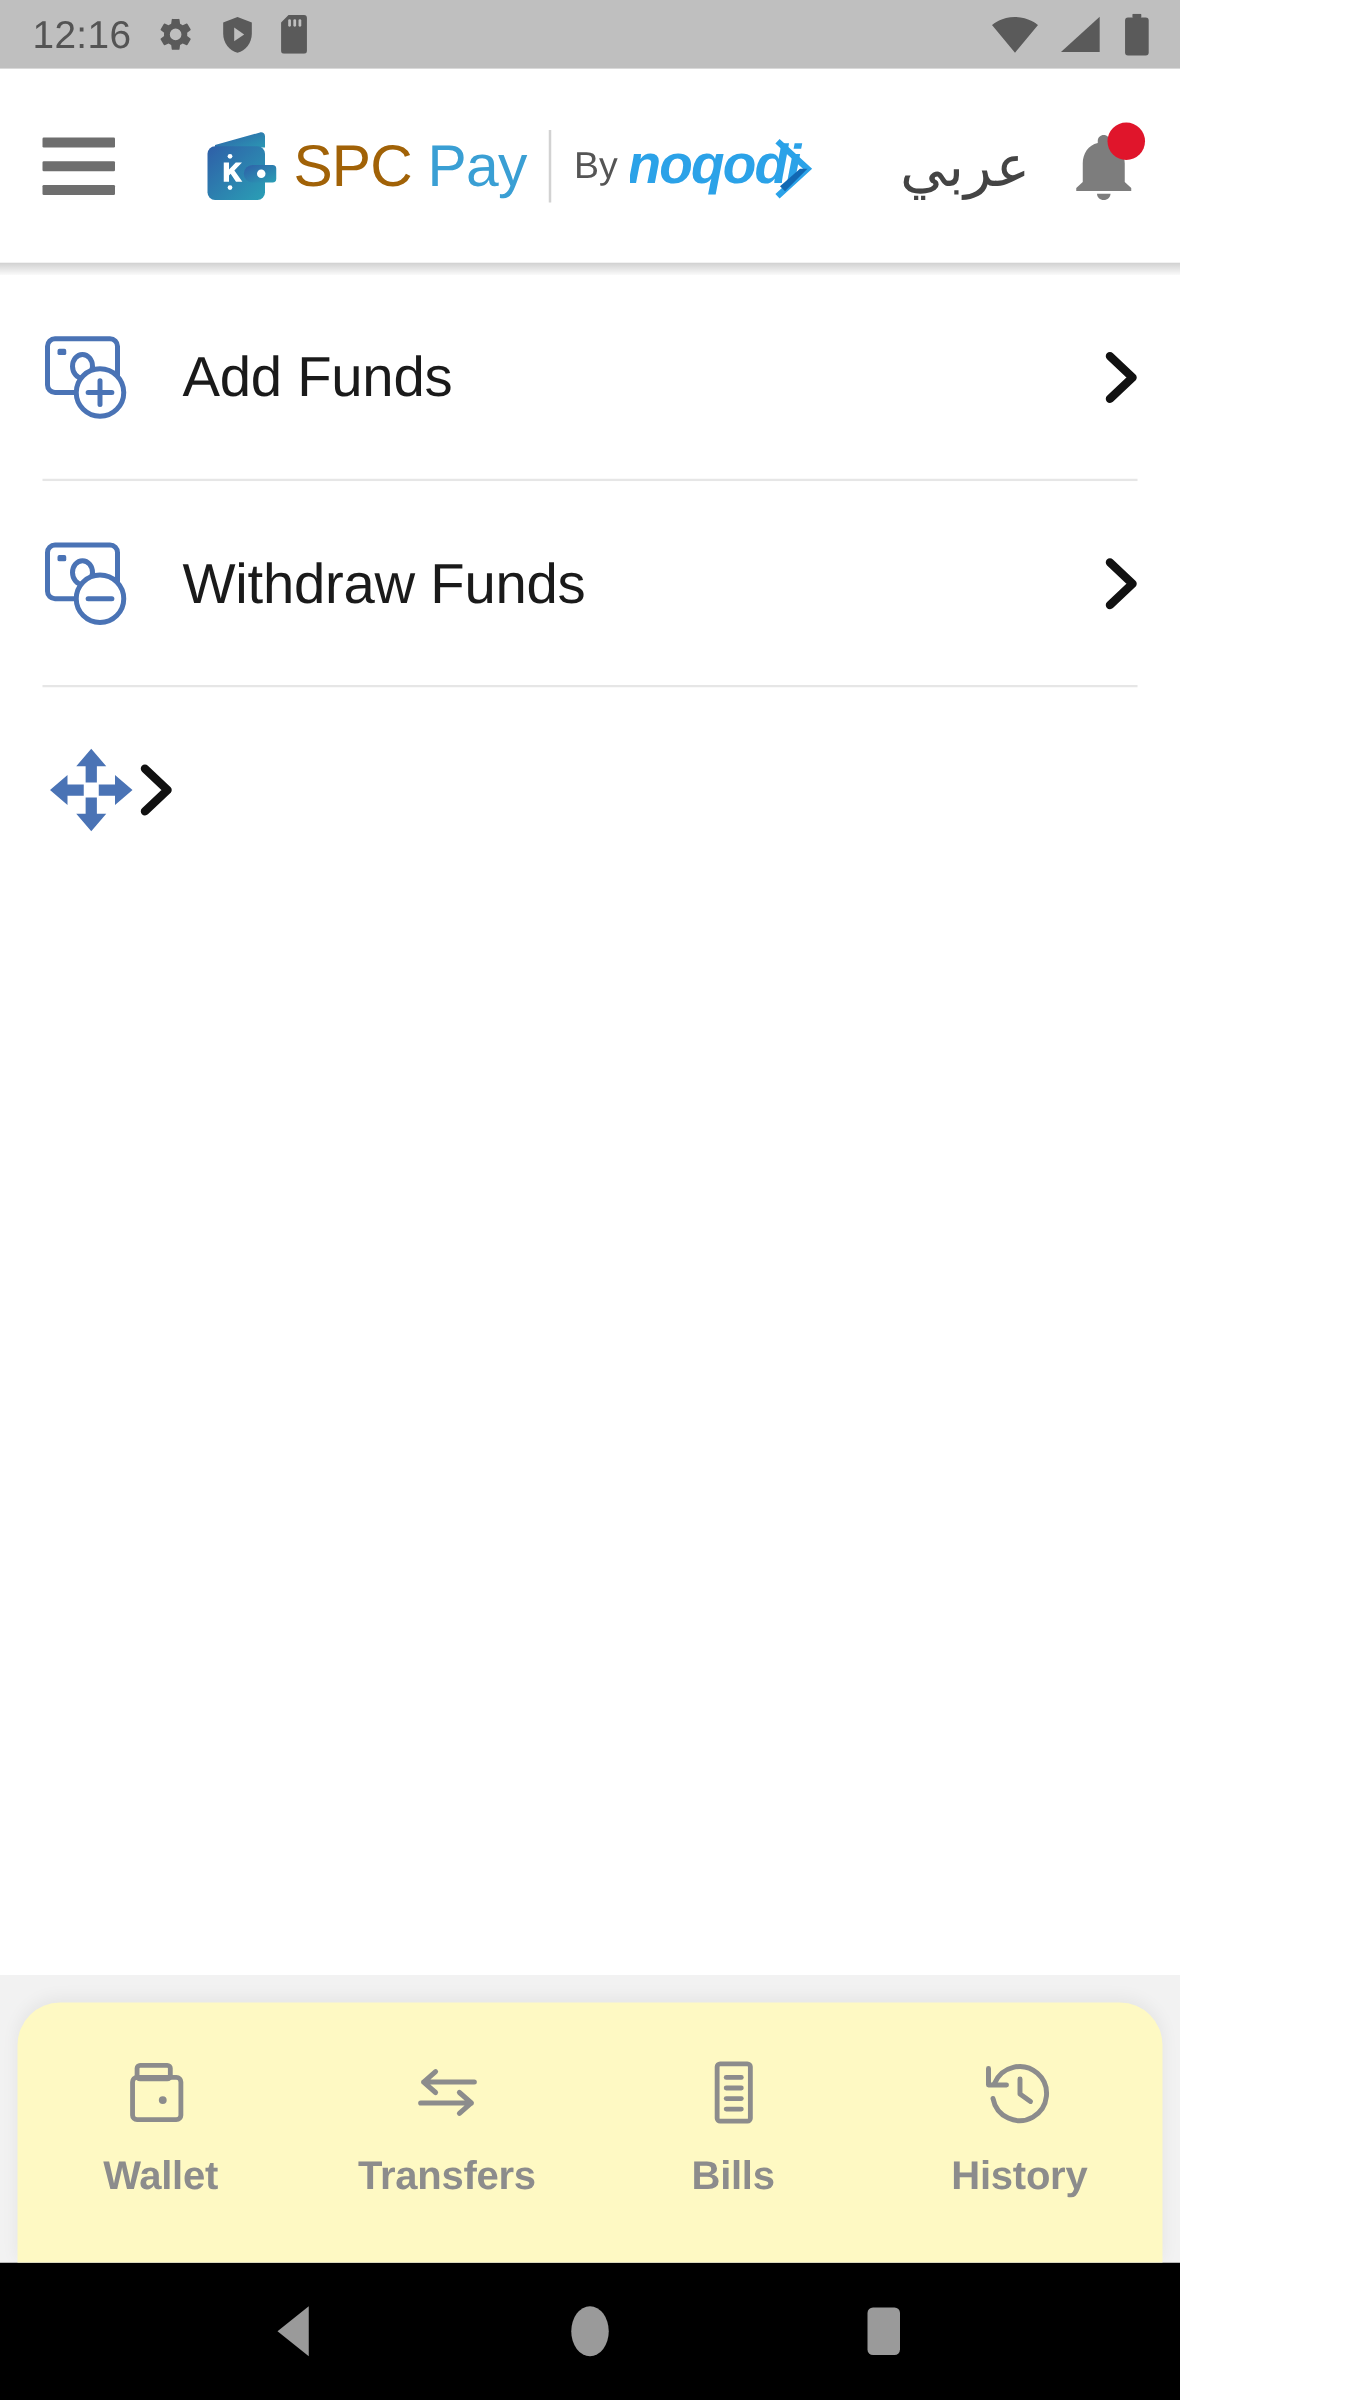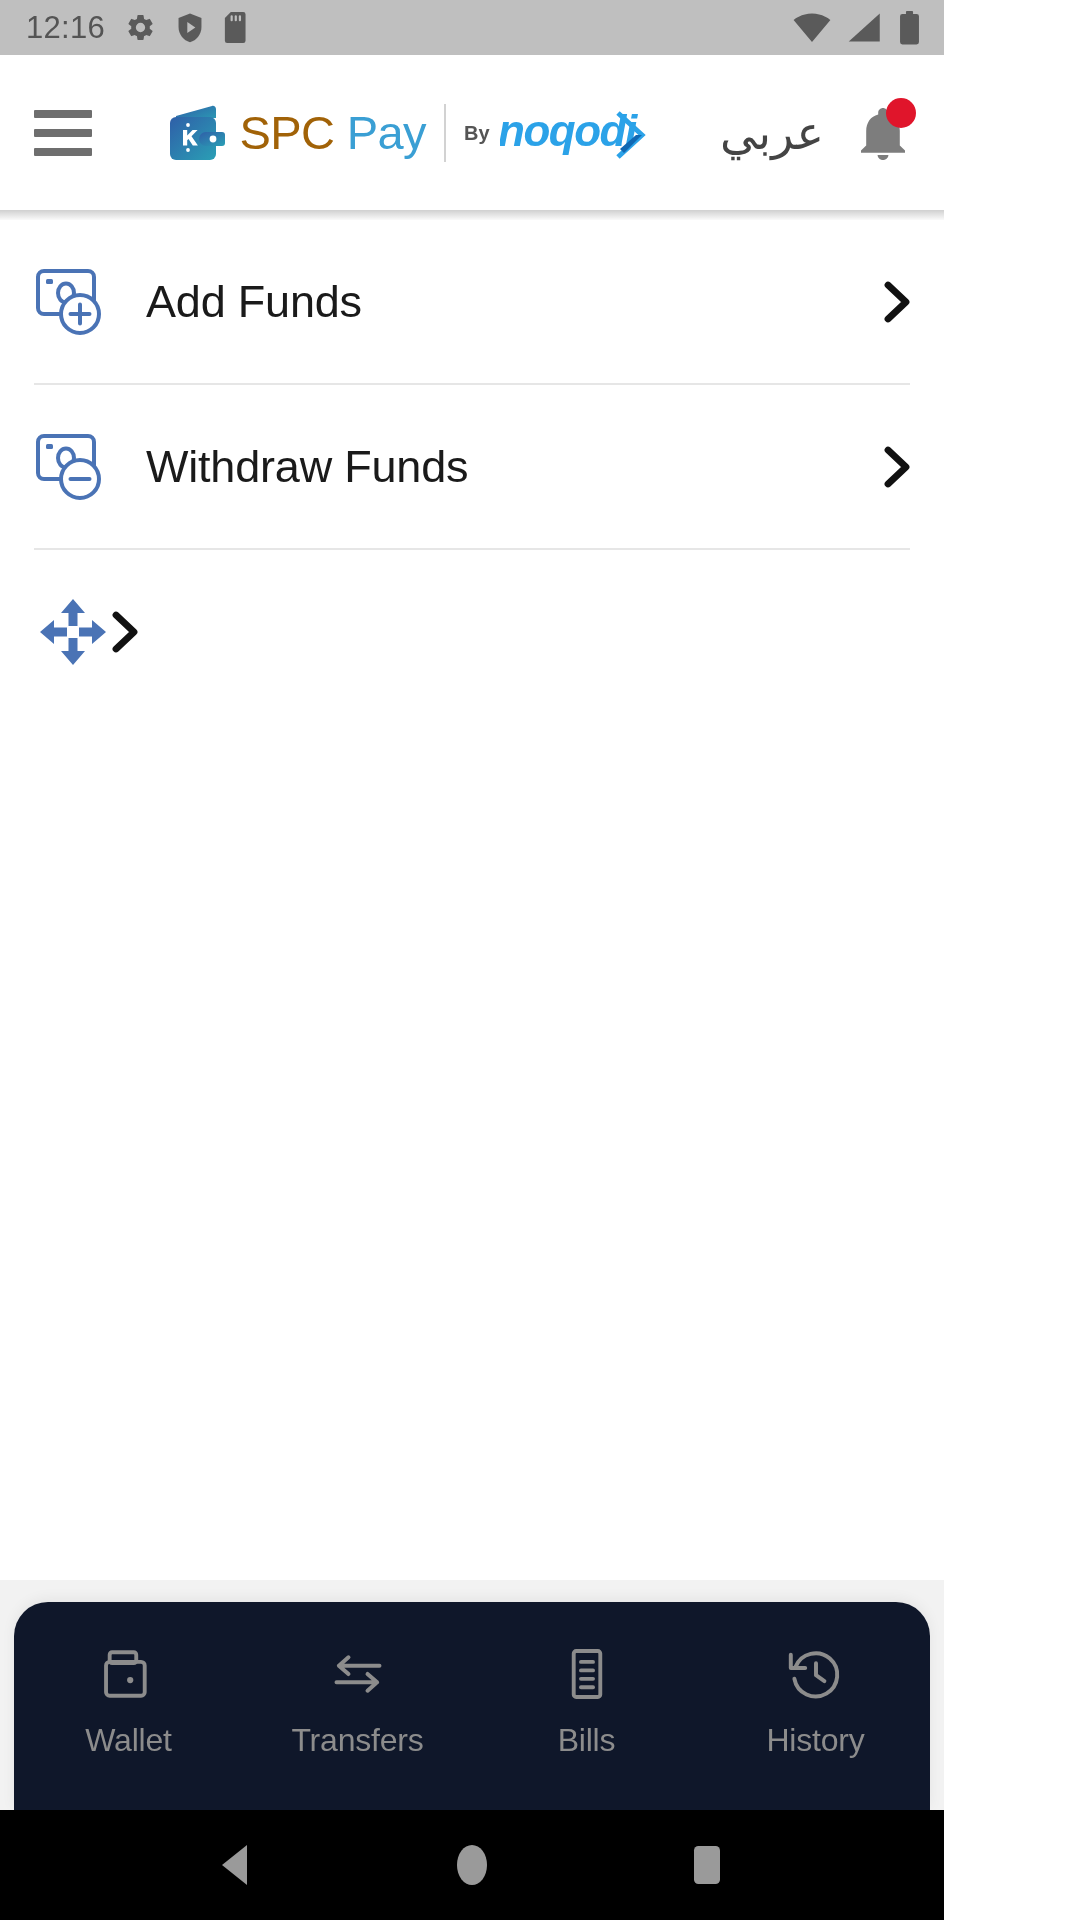--- a/index.html
+++ b/index.html
@@ -64,23 +64,22 @@
     font-family:"Liberation Sans", sans-serif;
   }
   #brand-title .spc { color:#a16207; font-weight:400; }
   #brand-title .pay { color:#3a9fd4; font-weight:400;margin-top:40px; }
   #brand-sep {
     width:2px; height:58px; background:#d2d2d2;
     flex:0 0 auto; margin:0 4px;
   }
   #brand-right { display:flex; align-items:center; gap:10px; }
   #by-text {
-    font-size:20px; color:#555555; line-height:1;
+    font-size:30px; color:#555555; line-height:1;
     white-space:nowrap;
-    font-weight:bold;
   }
   #noqodi-logo { display:block; flex:0 0 auto; }
   #lang-toggle {
     font-size:46px; color:#444444;
     white-space:nowrap; flex:0 0 auto;
     margin-right:28px;
     direction:rtl;
   }
   #bell-wrap {
     position:relative; flex:0 0 auto;
@@ -132,24 +131,24 @@
 
   
   #bottom-nav-zone {
     flex:0 0 230px;
     background:#f2f2f2;
     position:relative;
     display:flex; align-items:flex-end;
   }
   #bottom-nav {
     position:absolute; left:14px; right:14px; bottom:0; top:22px;
-    background:#0f172a;
+    background:#fef9c3;
     border-radius:34px 34px 0 0;
     box-shadow:0 -3px 14px rgba(0,0,0,0.06);
-    display:flex; align-items:flex-end;
+    display:flex; align-items:flex-end;font-weight:bold;
   }
   .nav-tab {
     flex:1 1 0;
     display:flex; flex-direction:column;
     align-items:center; justify-content:center;
     gap:17px; cursor:pointer; height:100%;
     padding-bottom:16px;
   }
   .nav-icon { height:66px; display:flex; align-items:center; justify-content:center; }
   .nav-label {

